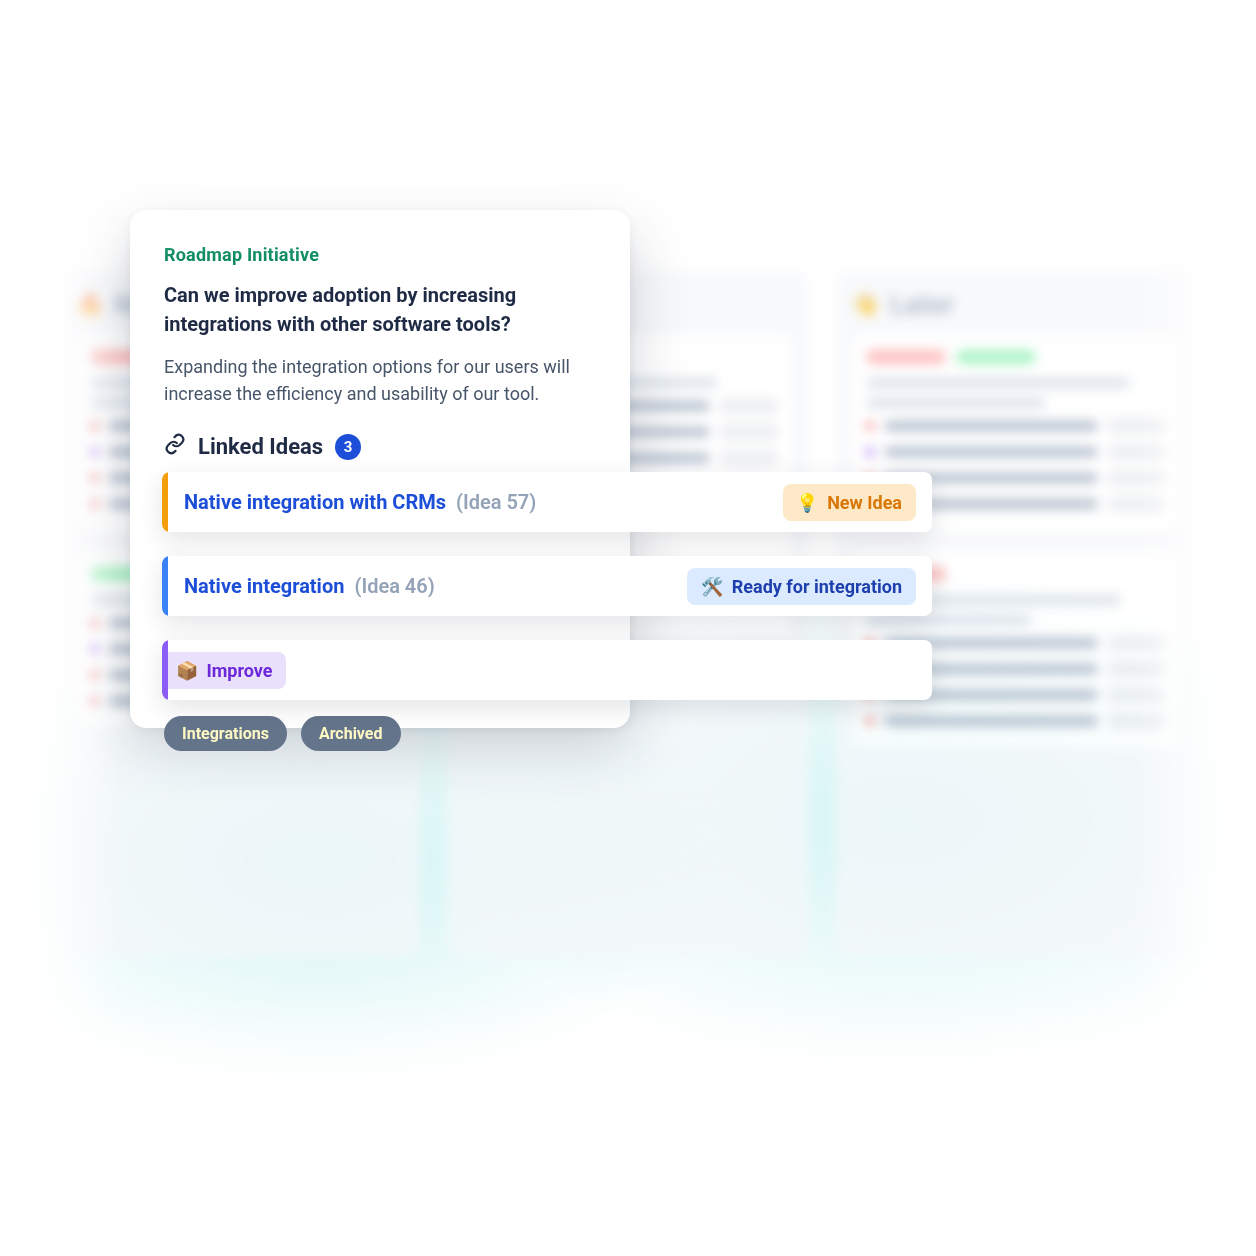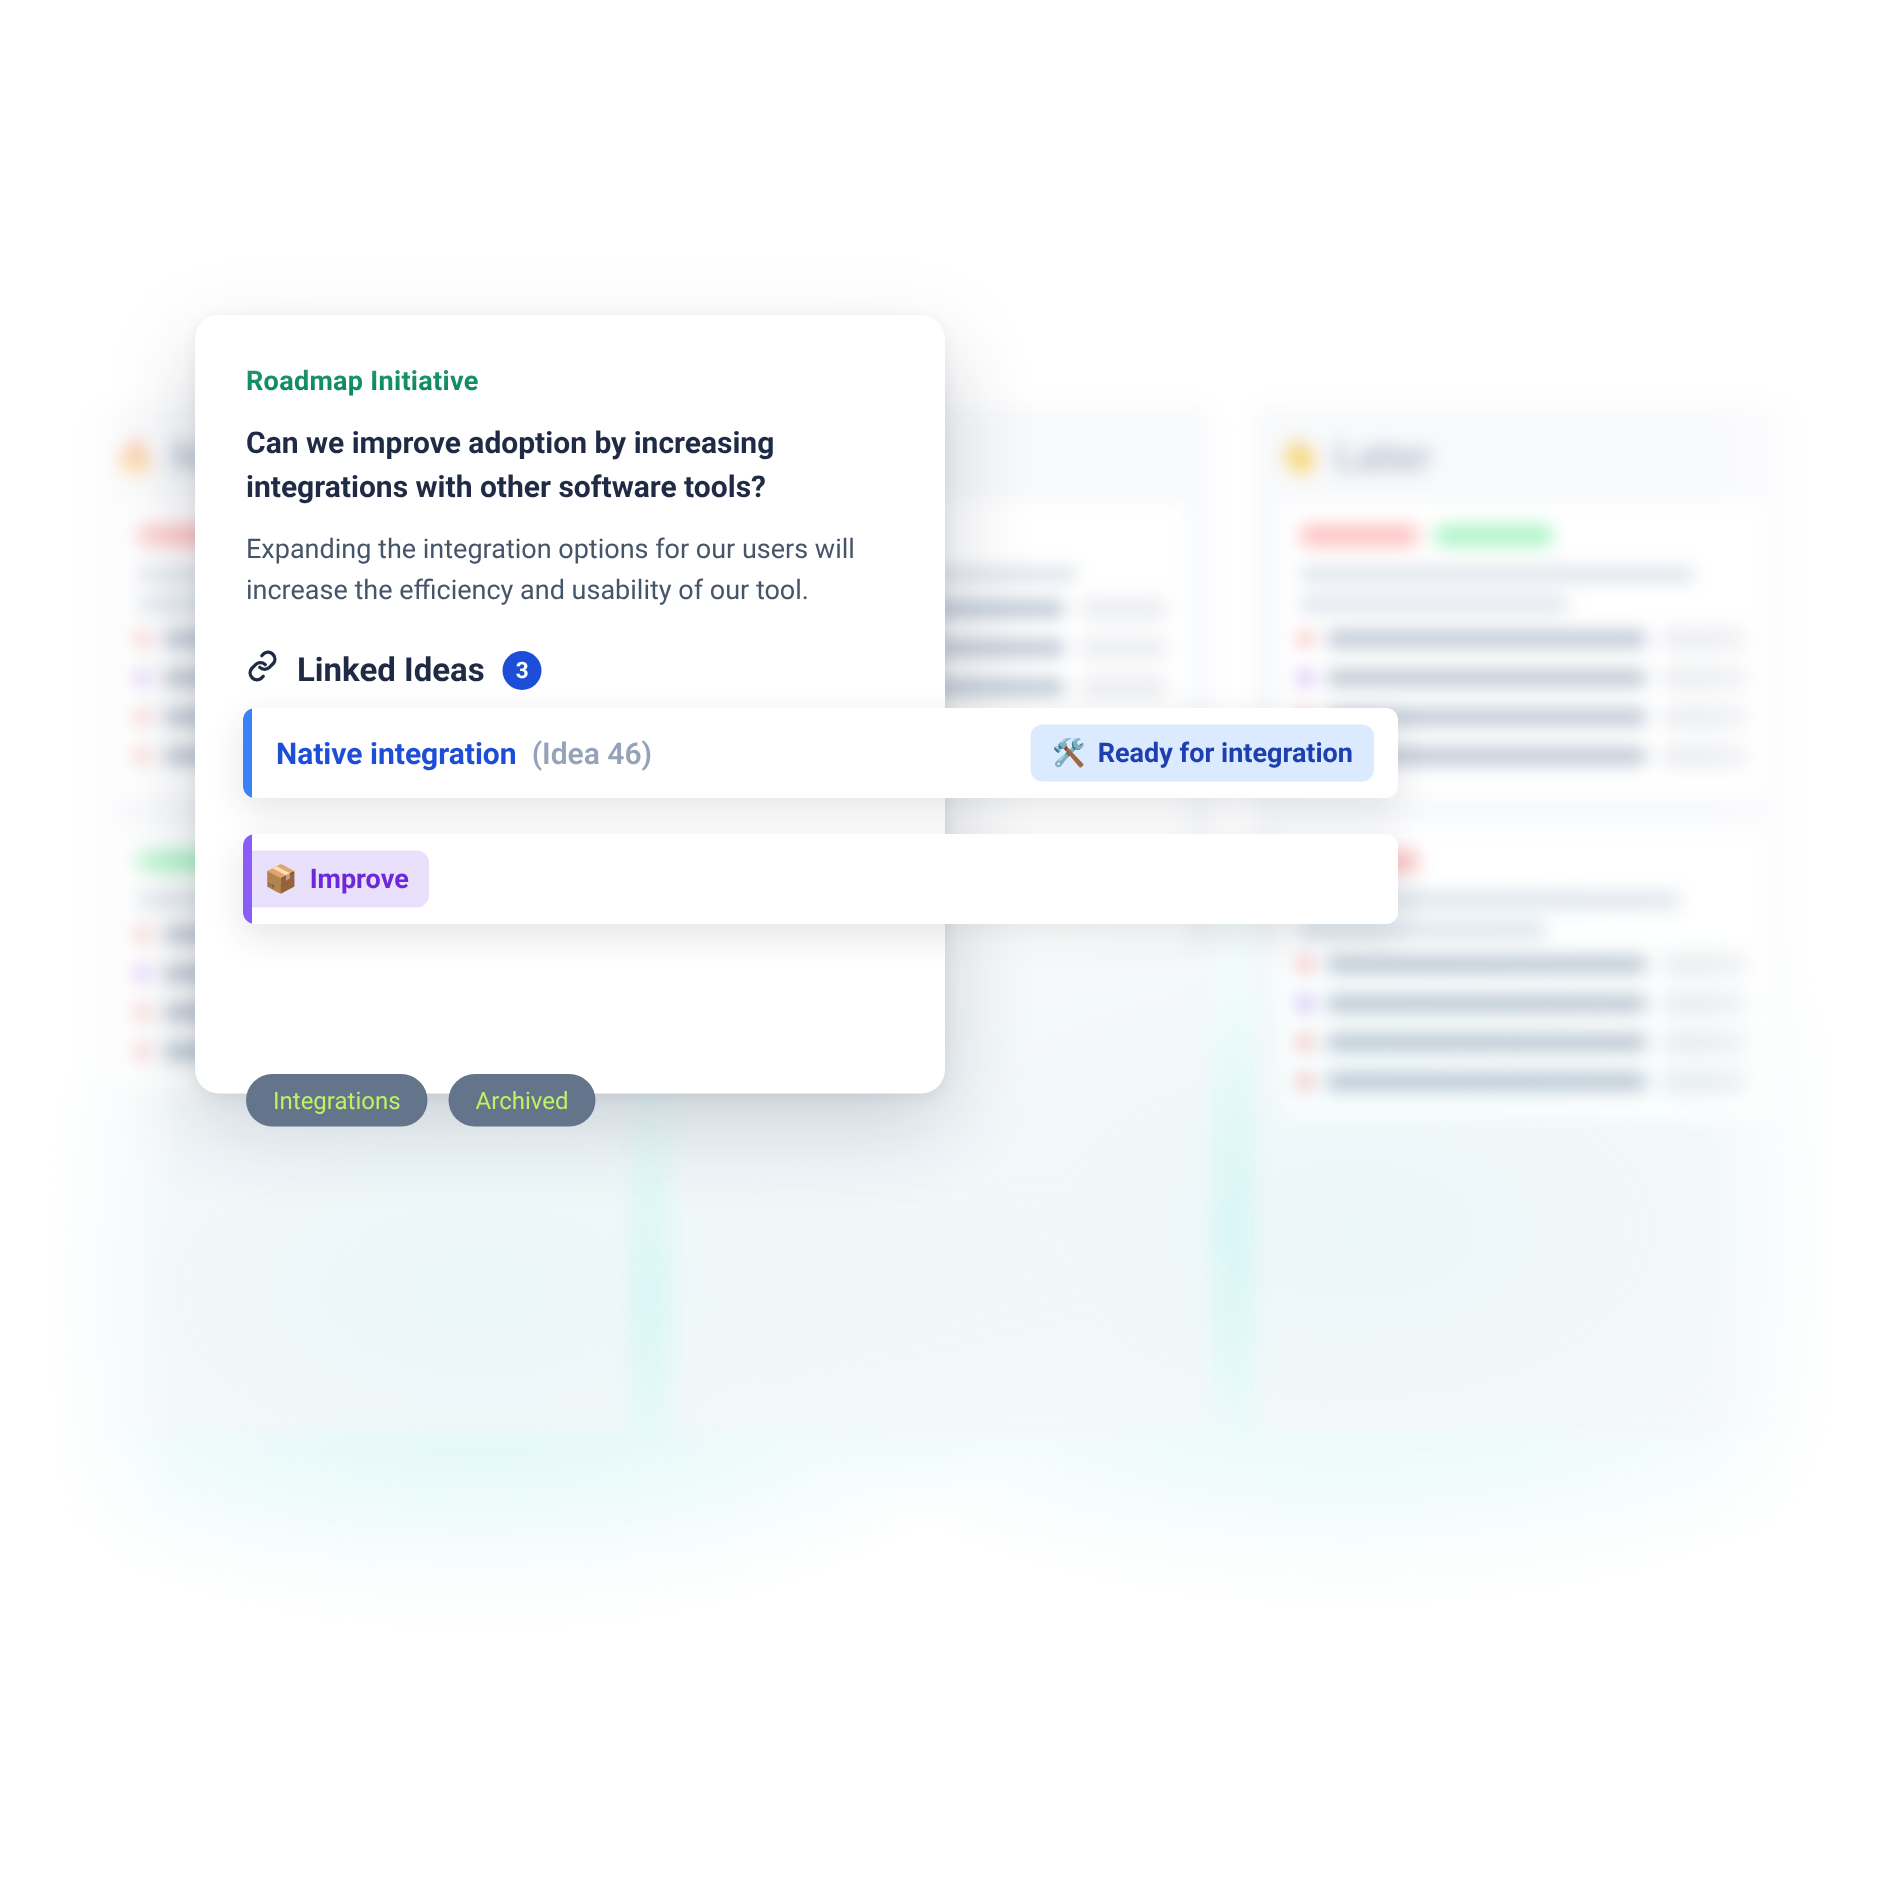--- a/index.html
+++ b/index.html
@@ -91,21 +91,21 @@
   .sub{color:#94a3b8;font-weight:600;font-size:20px}
   .status{display:inline-flex;align-items:center;gap:8px;padding:8px 14px;border-radius:8px;font-weight:700;font-size:18px}
   .s-new{background:#fde9c7;color:#d97706}
   .s-ready{background:#dbeafe;color:#1e40af}
   .s-arch{background:#e9e1fb;color:#6d28d9}
   .accent.y{background:#f59e0b}
   .accent.b{background:#3b82f6}
   .accent.v{background:#8b5cf6}
 
   .tags{position:absolute;left:164px;top:716px;display:flex;gap:14px;z-index:4}
-  .tag{background:#64748b;color:#bef264;border-radius:20px;padding:8px 18px;font-size:16px;font-weight:400}
+  .tag{background:#64748b;color:#fef9c3;border-radius:20px;padding:8px 18px;font-size:16px;font-weight:700}
 </style>
 </head>
 <body>
 
 <div class="glow"></div>
 
 <div class="boards">
   <div class="lane">
     <h3><span class="dot">🔥</span>Now</h3>
     <div class="bcard">
@@ -251,20 +251,31 @@
         </svg>
     </span>
     <span>Linked Ideas</span>
     <span class="count">3</span>
   </div>
   <div style="height:232px"></div>
 </div>
 
 <div class="ideas">
   <div class="idea">
+    <span class="accent y"></span>
+    <span class="left">
+      <span class="ttl">Native integration with CRMs</span>
+      <span class="sub">(Idea 57)</span>
+    </span>
+    <span class="status s-new">
+      <span>💡</span>
+      <span>New Idea</span>
+    </span>
+  </div>
+  <div class="idea">
     <span class="accent b"></span>
     <span class="left">
       <span class="ttl">Native integration</span>
       <span class="sub">(Idea 46)</span>
     </span>
     <span class="status s-ready">
       <span>🛠️</span>
       <span>Ready for integration</span>
     </span>
   </div>

